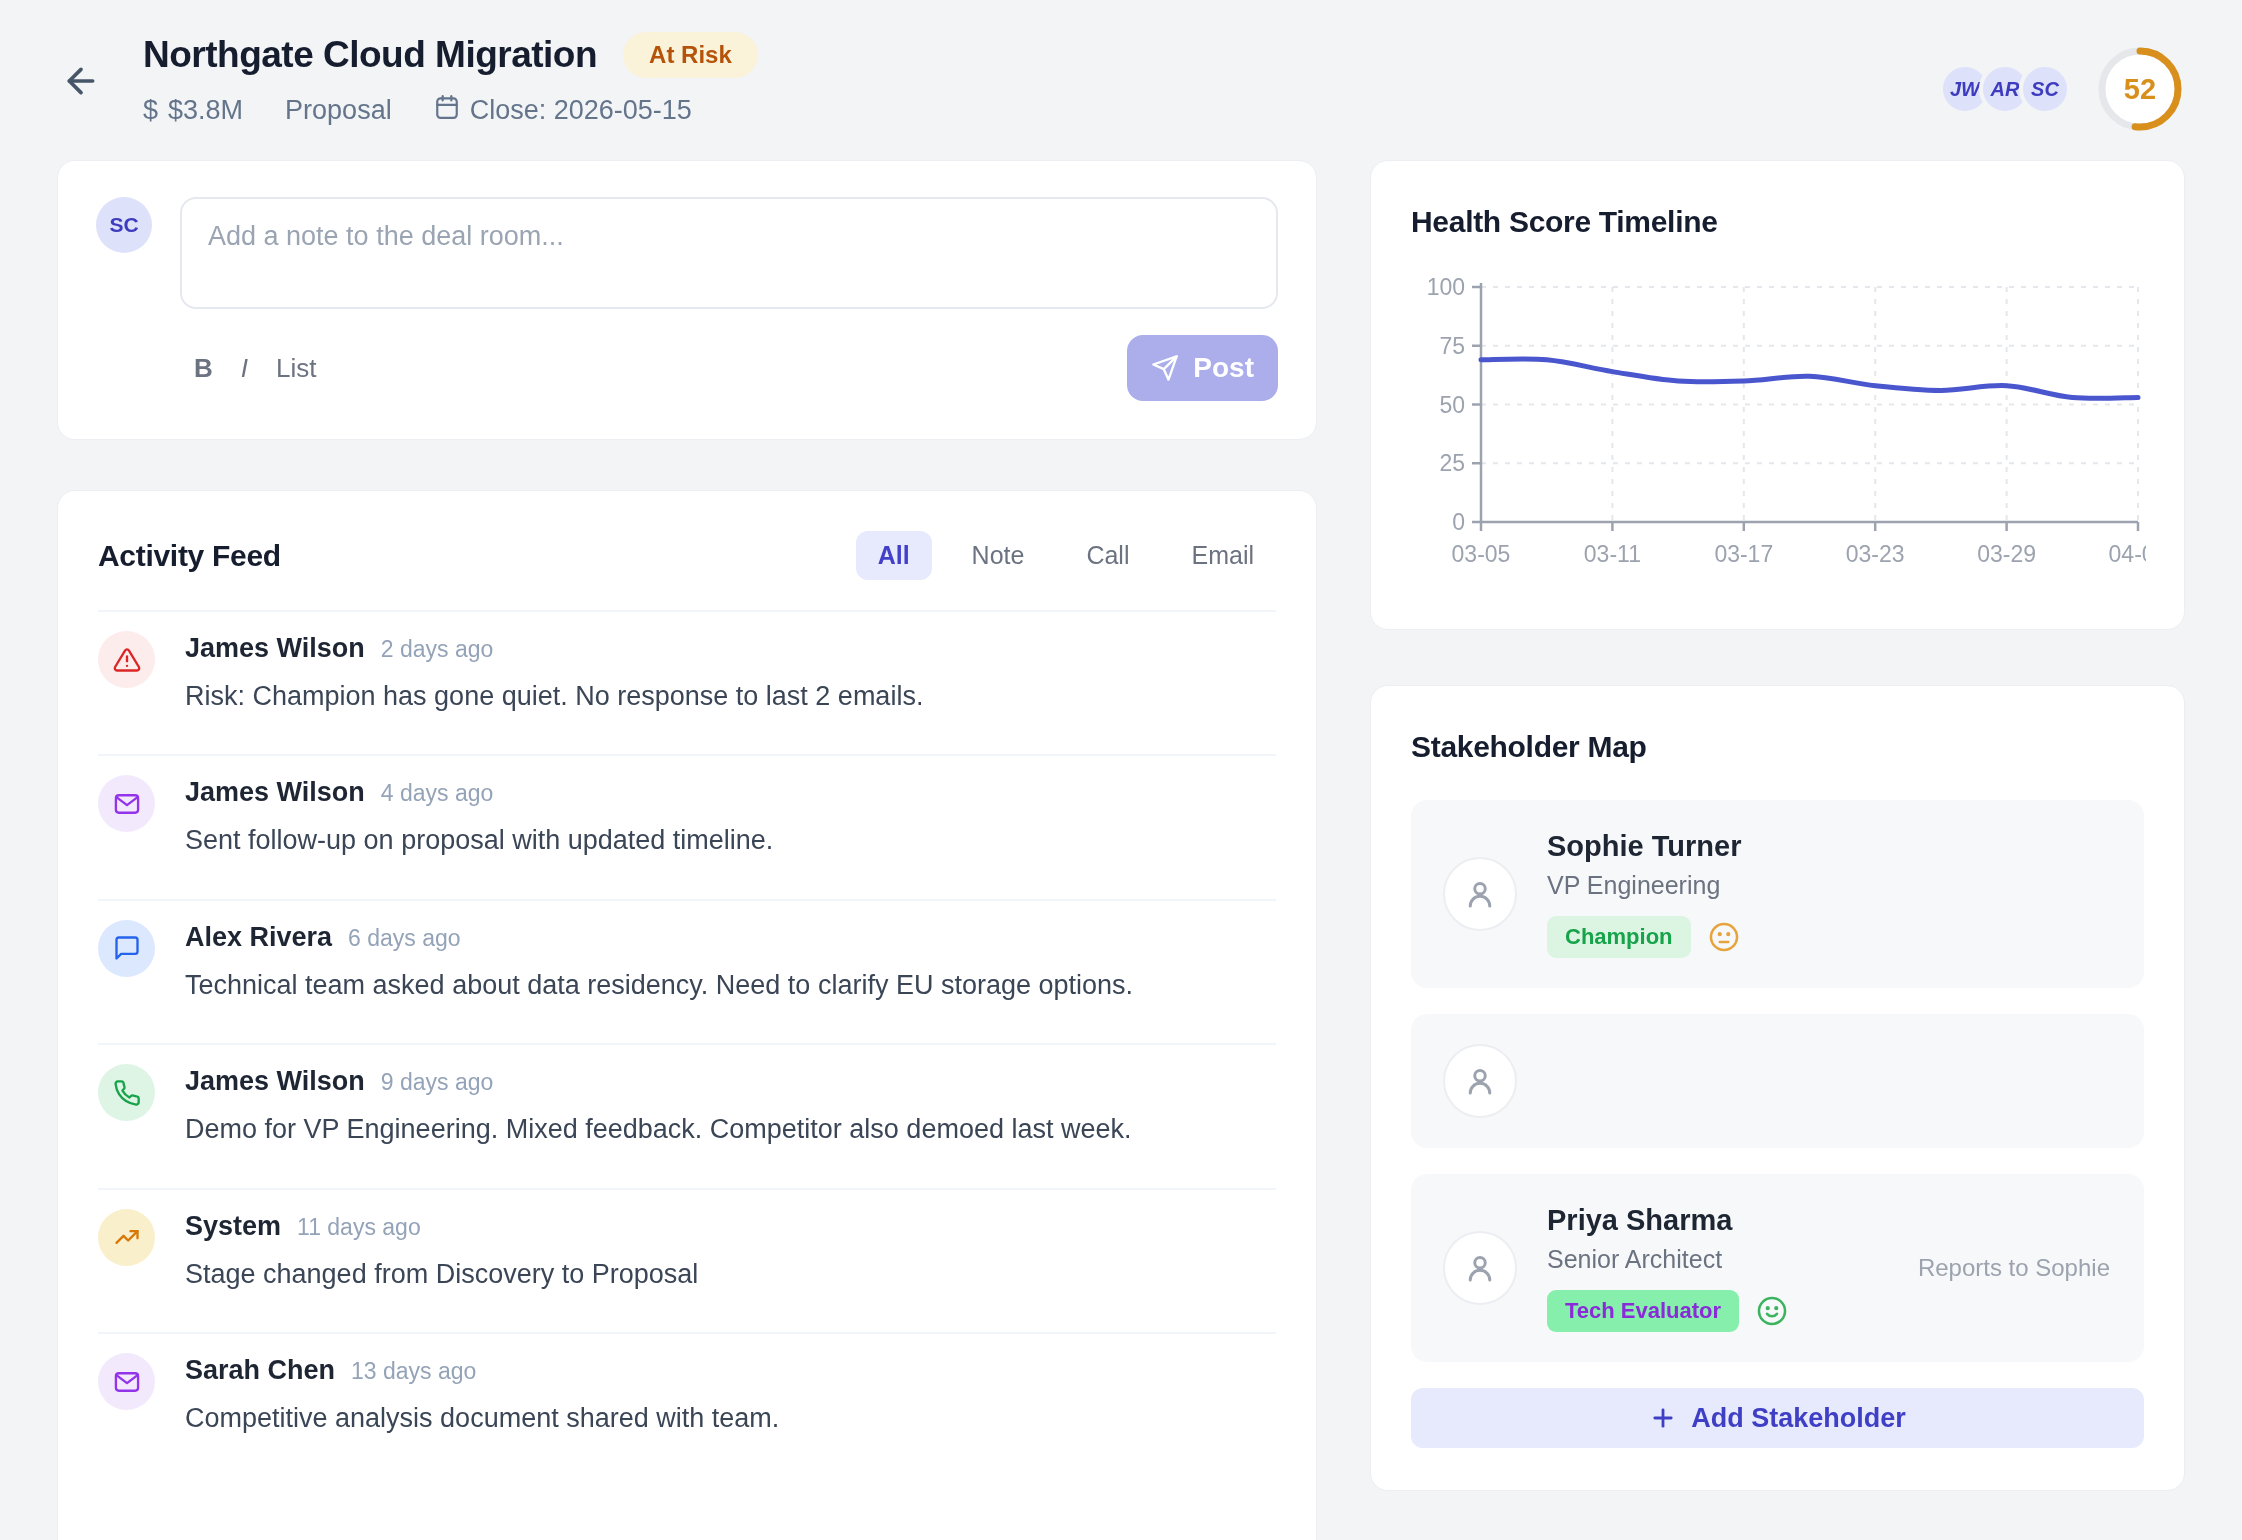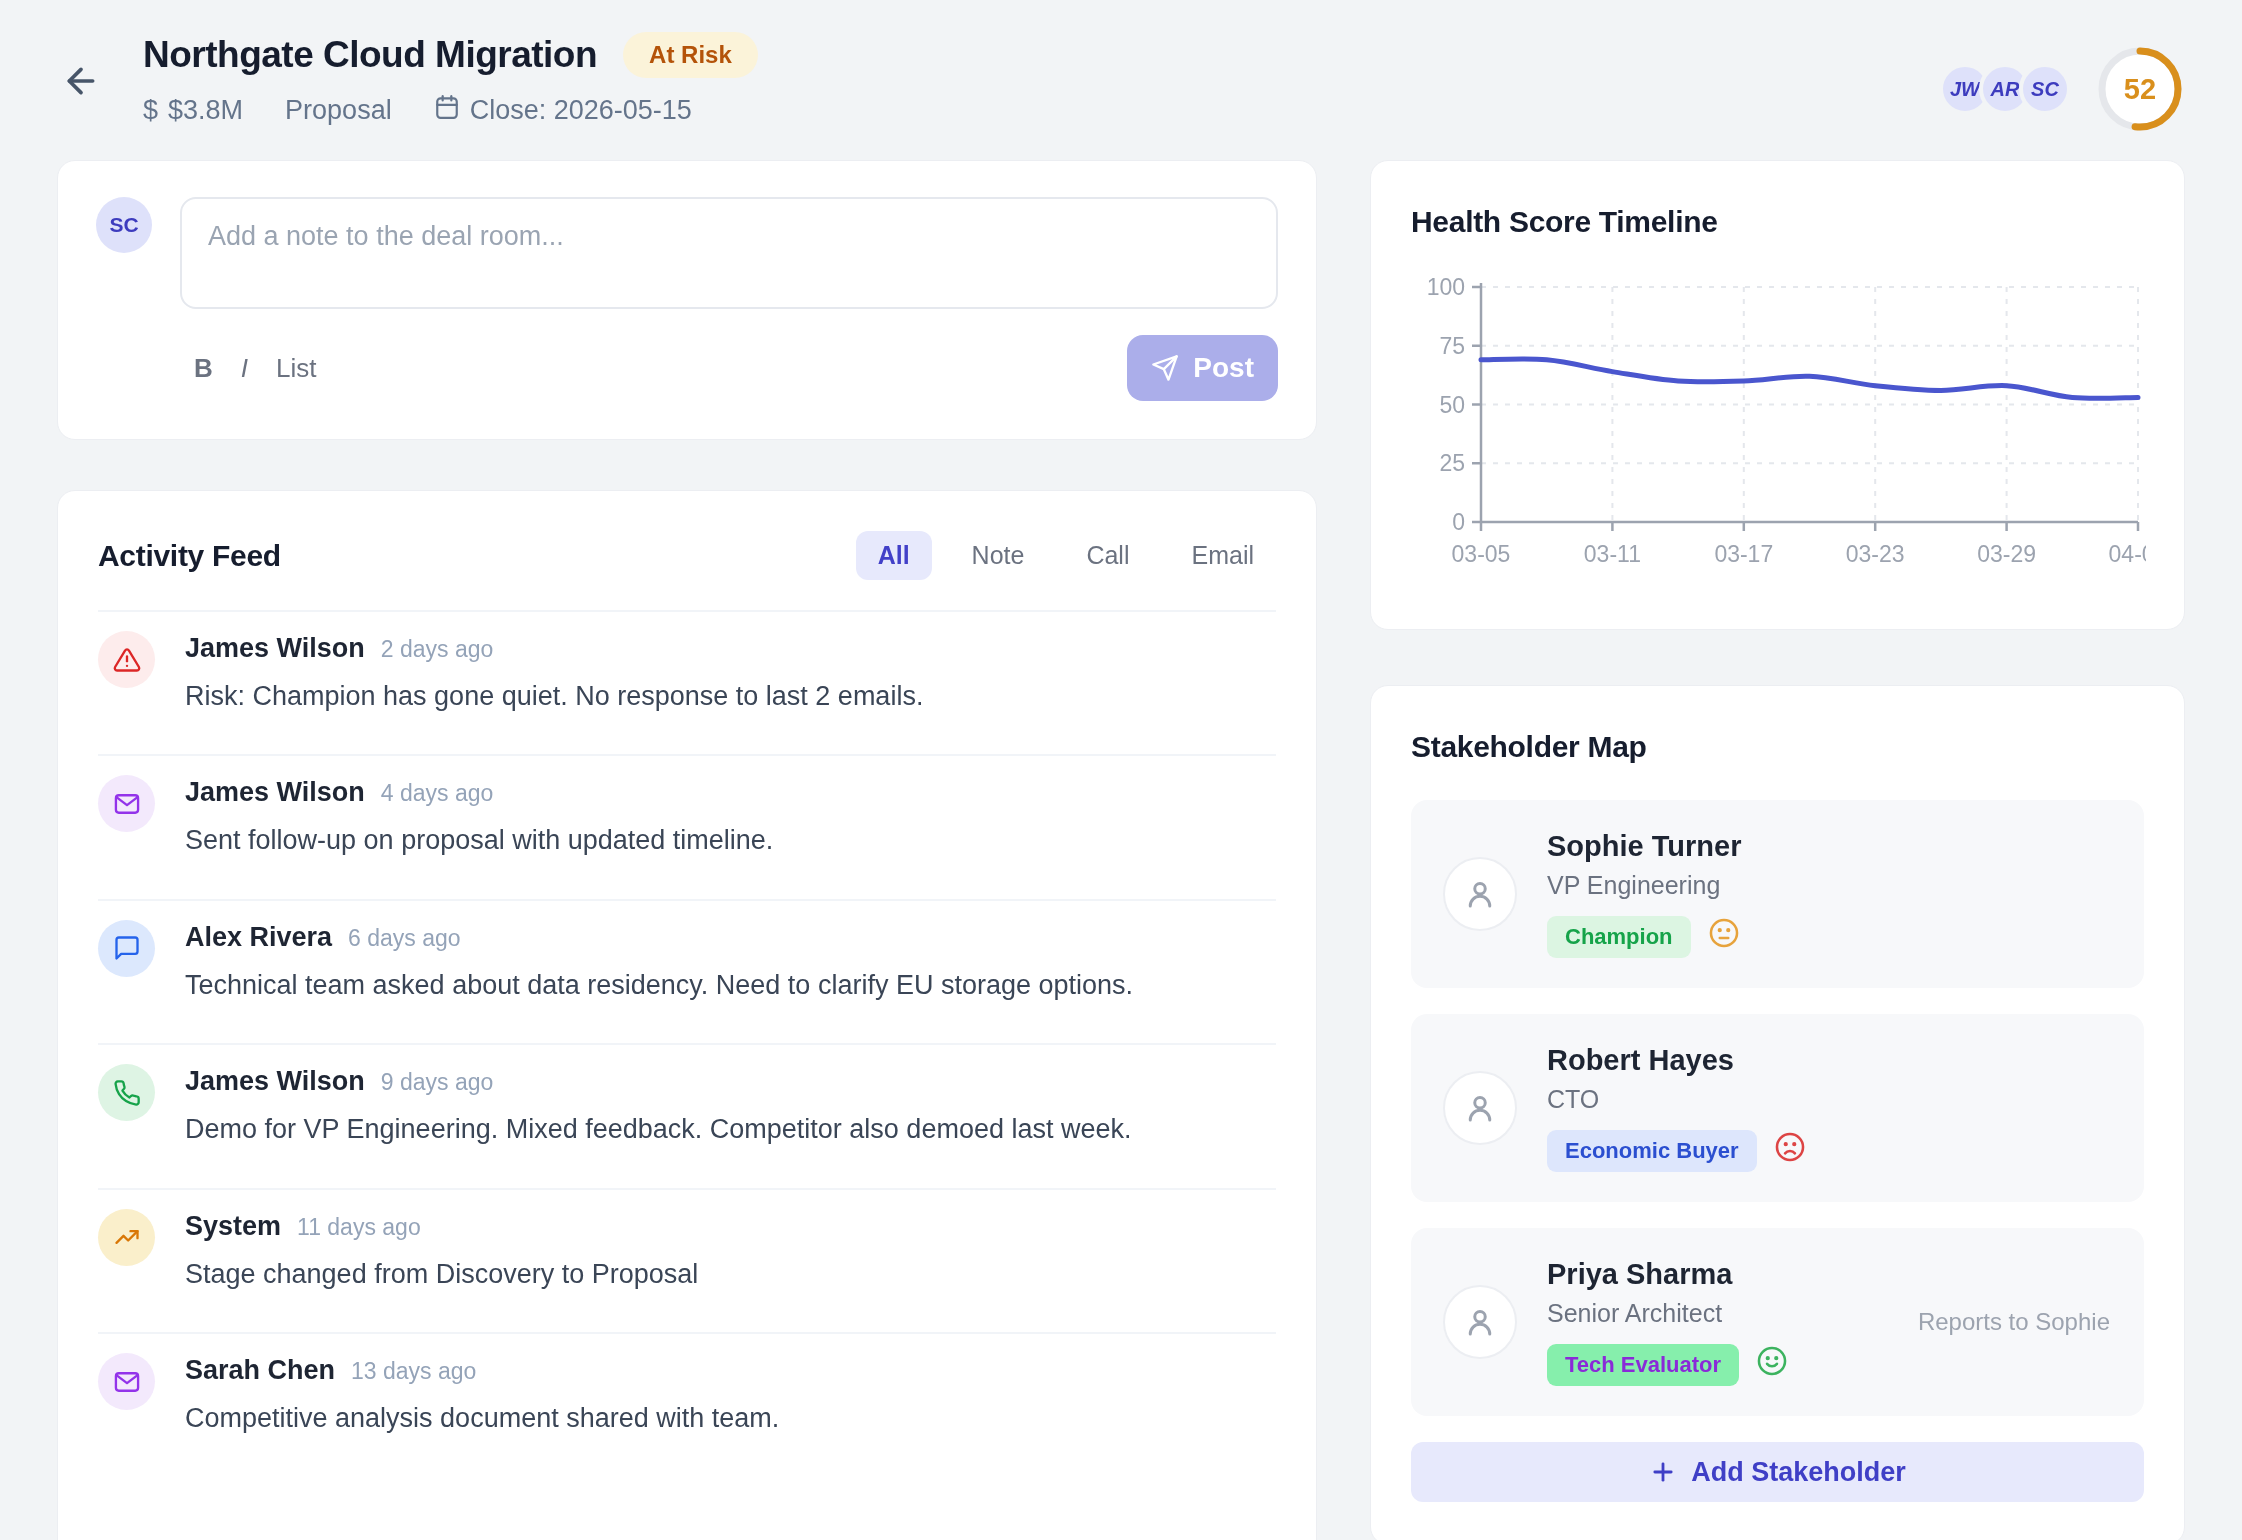--- a/index.html
+++ b/index.html
@@ -86,21 +86,21 @@
 
   
   .stake-card { padding:44px 40px 42px 40px; }
   .stake-list { margin-top:36px; }
   .stake-item { background:#f7f8fa; border-radius:16px; padding:30px 32px; display:flex;
                 align-items:center; gap:30px; margin-bottom:26px; position:relative; }
   .stake-avatar { width:74px; height:74px; border-radius:50%; background:#ffffff;
                   border:2px solid #eceef2; display:flex; align-items:center; justify-content:center; flex:0 0 74px; }
   .stake-name { font-size:29px; font-weight:700; color:#1e2533; }
   .stake-role { font-size:25px; color:#6b7280; margin-top:8px; }
-  .stake-badge-row { display:flex; align-items:flex-start; gap:16px; margin-top:16px; }
+  .stake-badge-row { display:flex; align-items:center; gap:16px; margin-top:16px; }
   .stake-badge { font-size:22px; font-weight:600; padding:8px 18px; border-radius:9px; }
   .badge-green  { background:#dcf5e2; color:#16a34a; }
   .badge-blue   { background:#dde6fc; color:#2b4fd0; }
   .badge-purple { background:#86efac; color:#8a2ad8; }
   .stake-note { position:absolute; right:34px; top:50%; transform:translateY(-50%);
                 font-size:24px; color:#9ca3af; }
   .add-stake-btn { width:100%; height:60px; margin-top:14px; background:#e7e9fc; color:#3f3fc6;
                    border:none; border-radius:12px; font-family:inherit; font-size:27px; font-weight:600;
                    display:flex; align-items:center; justify-content:center; gap:14px; cursor:pointer; }
 </style>
@@ -361,35 +361,20 @@
                 </div>
               </div>
             </div>
             <div class="stake-item">
               <div class="stake-avatar">
                 <svg width="36" height="36" viewBox="0 0 24 24" fill="none" stroke="#9ca3af" stroke-width="2" stroke-linecap="round">
                   <circle cx="12" cy="8.5" r="3.5"></circle>
                   <path d="M5.5 20 a6.5 6.5 0 0 1 13 0"></path>
                 </svg>
               </div>
-              <div class="stake-info">
-                <div class="stake-name">Robert Hayes</div>
-                <div class="stake-role">CTO</div>
-                <div class="stake-badge-row">
-                  <span class="stake-badge badge-blue">Economic Buyer</span>
-                  <span style="display:flex;">
-                    <svg width="34" height="34" viewBox="0 0 24 24" fill="none" stroke="#dd4444" stroke-width="1.8" stroke-linecap="round">
-                      <circle cx="12" cy="12" r="9.2"></circle>
-                      <circle cx="9" cy="10" r="0.6" fill="#dd4444"></circle>
-                      <circle cx="15" cy="10" r="0.6" fill="#dd4444"></circle>
-                      <path d="M8.5 16.5 a4.5 4.5 0 0 1 7 0"></path>
-                    </svg>
-                  </span>
-                </div>
-              </div>
             </div>
             <div class="stake-item">
               <div class="stake-avatar">
                 <svg width="36" height="36" viewBox="0 0 24 24" fill="none" stroke="#9ca3af" stroke-width="2" stroke-linecap="round">
                   <circle cx="12" cy="8.5" r="3.5"></circle>
                   <path d="M5.5 20 a6.5 6.5 0 0 1 13 0"></path>
                 </svg>
               </div>
               <div class="stake-info">
                 <div class="stake-name">Priya Sharma</div>

